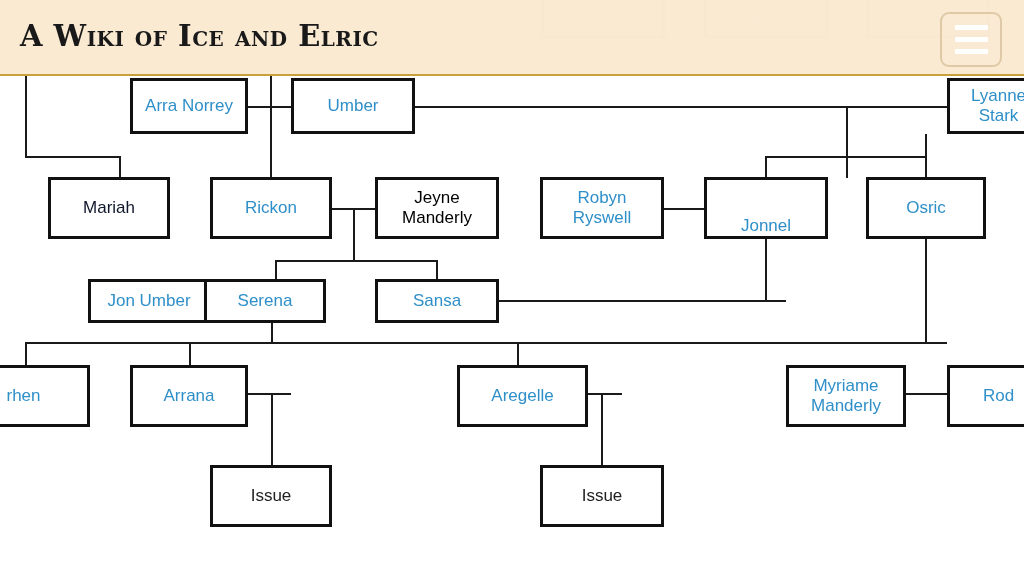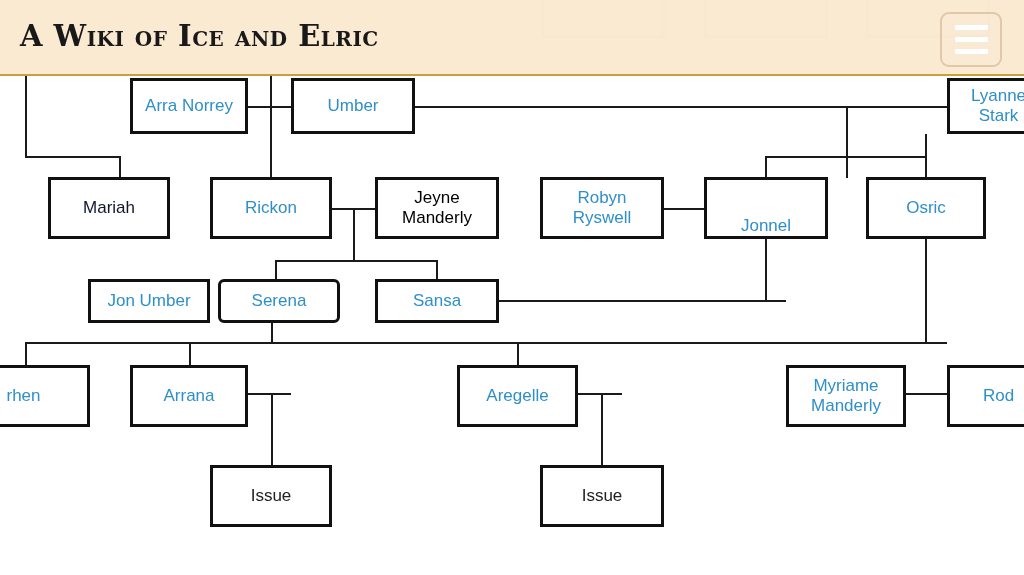--- a/index.html
+++ b/index.html
@@ -136,33 +136,33 @@
       </div>
       <div class="node" style="left: 704px; top: 177px; width: 124px; height: 62px; border-color: rgb(17, 17, 17); background: rgb(255, 255, 255); color: rgb(47, 143, 201); align-items: flex-end;">
         <span class="lbl">Jonnel</span>
       </div>
       <div class="node" style="left: 866px; top: 177px; width: 120px; height: 62px; border-color: rgb(17, 17, 17); background: rgb(255, 255, 255); color: rgb(47, 143, 201);">
         <span class="lbl">Osric</span>
       </div>
       <div class="node" style="left: 48px; top: 279px; width: 122px; height: 44px; border-color: rgb(17, 17, 17); background: rgb(255, 255, 255); color: rgb(47, 143, 201); margin-left: 40px;">
         <span class="lbl">Jon Umber</span>
       </div>
-      <div class="node" style="left: 218px; top: 279px; width: 122px; height: 44px; border-color: rgb(17, 17, 17); background: rgb(255, 255, 255); color: rgb(47, 143, 201); border-radius: 6px;">
+      <div class="node" style="left: 204px; top: 279px; width: 122px; height: 44px; border-color: rgb(17, 17, 17); background: rgb(255, 255, 255); color: rgb(47, 143, 201);">
         <span class="lbl">Serena</span>
       </div>
       <div class="node" style="left: 375px; top: 279px; width: 124px; height: 44px; border-color: rgb(17, 17, 17); background: rgb(255, 255, 255); color: rgb(47, 143, 201);">
         <span class="lbl">Sansa</span>
       </div>
       <div class="node clip-l" style="left: -40px; top: 365px; width: 130px; height: 62px; border-color: rgb(17, 17, 17); background: rgb(255, 255, 255); color: rgb(47, 143, 201);">
         <span class="lbl">rhen</span>
       </div>
       <div class="node" style="left: 130px; top: 365px; width: 118px; height: 62px; border-color: rgb(17, 17, 17); background: rgb(255, 255, 255); color: rgb(47, 143, 201);">
         <span class="lbl">Arrana</span>
       </div>
-      <div class="node" style="left: 457px; top: 365px; width: 121px; height: 62px; border-color: rgb(17, 17, 17); background: rgb(255, 255, 255); color: rgb(47, 143, 201);">
+      <div class="node" style="left: 457px; top: 365px; width: 131px; height: 62px; border-color: rgb(17, 17, 17); background: rgb(255, 255, 255); color: rgb(47, 143, 201);">
         <span class="lbl">Aregelle</span>
       </div>
       <div class="node" style="left: 786px; top: 365px; width: 120px; height: 62px; border-color: rgb(17, 17, 17); background: rgb(255, 255, 255); color: rgb(47, 143, 201);">
         <span class="lbl">Myriame
 Manderly</span>
       </div>
       <div class="node clip-r" style="left: 947px; top: 365px; width: 100px; height: 62px; border-color: rgb(17, 17, 17); background: rgb(255, 255, 255); color: rgb(47, 143, 201);">
         <span class="lbl">Rod</span>
       </div>
       <div class="node issue" style="left: 210px; top: 465px; width: 122px; height: 62px; border-color: rgb(17, 17, 17); background: rgb(255, 255, 255); color: rgb(34, 34, 34);">

